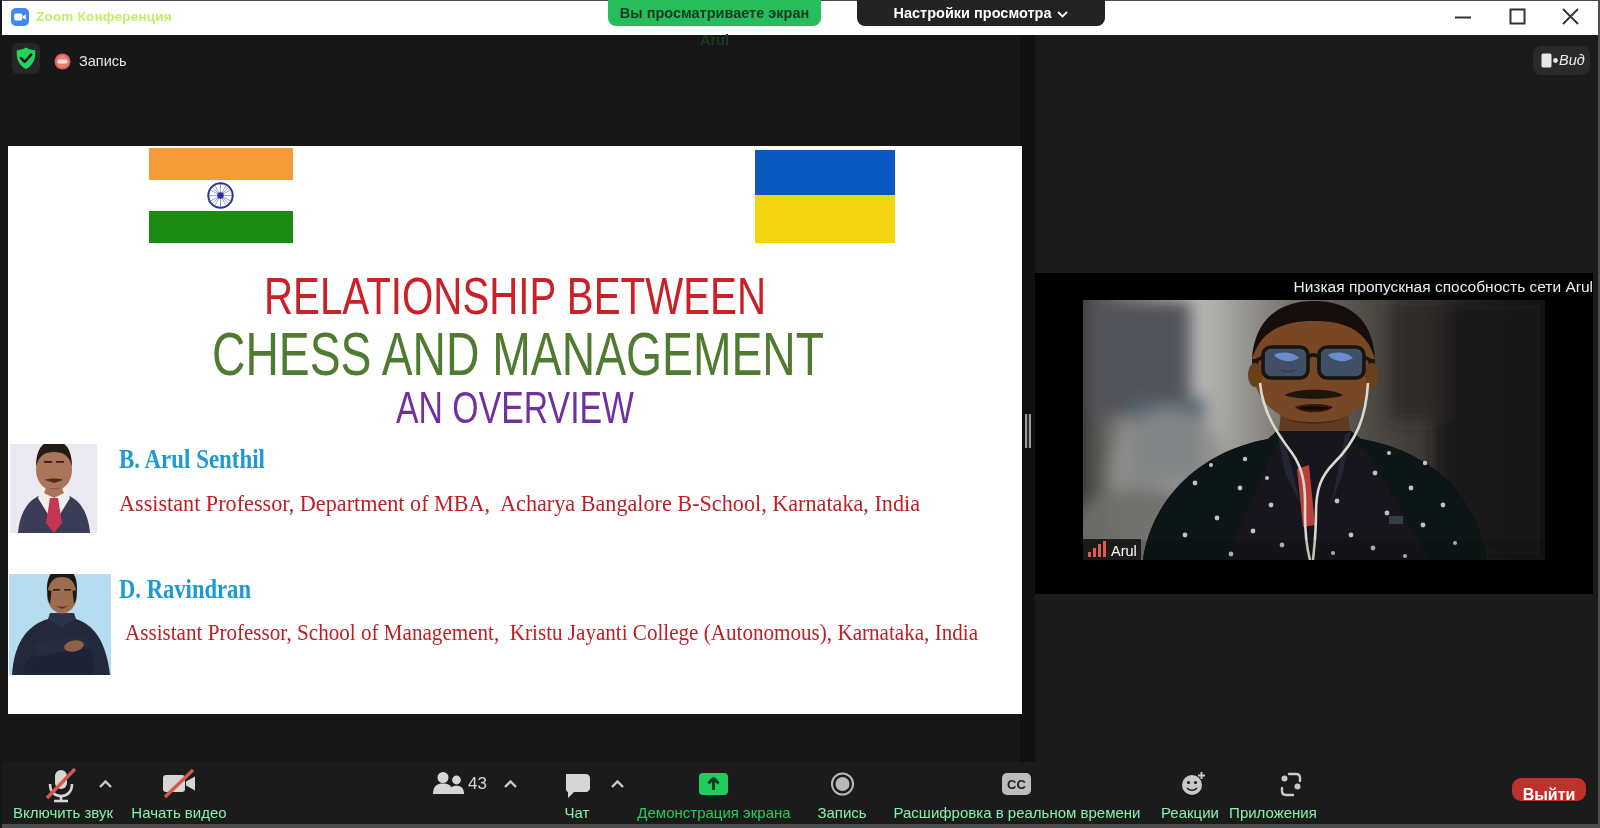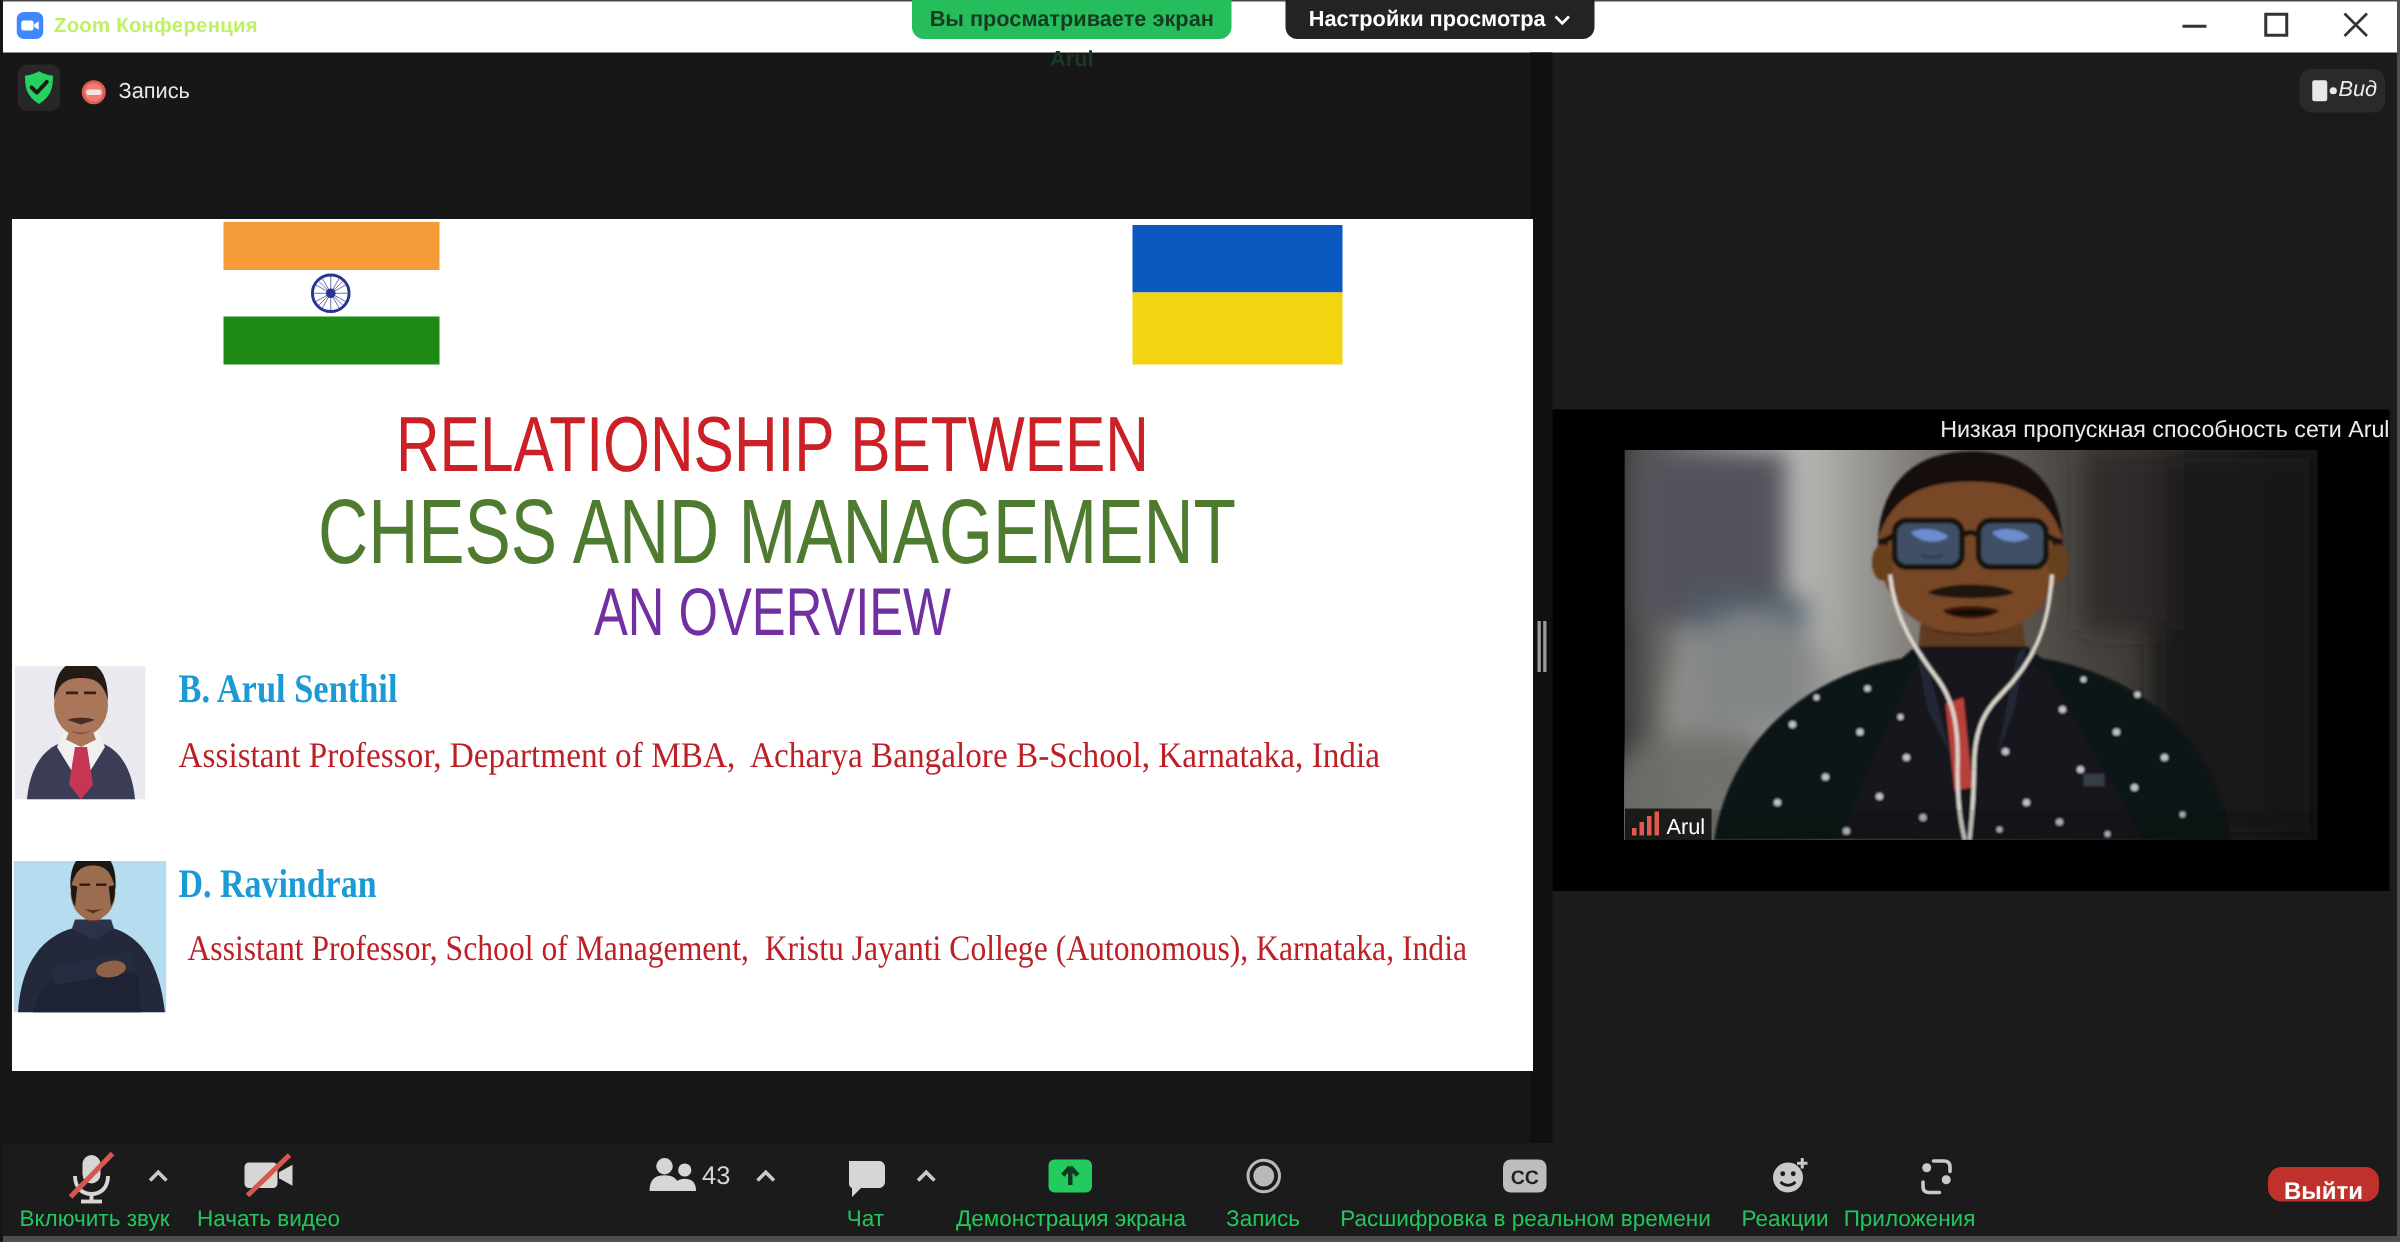--- a/index.html
+++ b/index.html
@@ -6,40 +6,40 @@
   #app{position:relative;width:1600px;height:828px;overflow:hidden;
        font-family:"Liberation Sans",sans-serif;background:#1b1b1b;}
   .abs{position:absolute;}
   
   #titlebar{left:0;top:0;width:1600px;height:35px;background:#fff;
             border-top:1px solid #4a4a4a;box-sizing:border-box;}
   #tb-title{left:36px;top:9px;font-size:13.5px;font-weight:700;color:#bef264;letter-spacing:0.2px;}
   #pill-green{left:608px;top:0;width:213px;height:26px;background:#26bd5c;
               border-radius:0 0 8px 8px;text-align:center;line-height:27px;
               font-size:14.5px;font-weight:700;color:#173a22;}
-  #pill-dark{left:857px;top:0;width:206px;height:26px;background:#232323;
+  #pill-dark{left:857px;top:0;width:248px;height:26px;background:#232323;
              border-radius:0 0 8px 8px;text-align:center;line-height:27px;
              font-size:14.5px;font-weight:700;color:#fefefe;}
   
   #topstrip{left:0;top:35px;width:1600px;height:111px;background:#1b1b1b;}
   #shieldbtn{left:12px;top:43px;width:28px;height:31px;background:#272727;border-radius:6px;}
   #rectext{left:79px;top:53px;font-size:14.5px;color:#e6e6e6;}
   #vidbtn{left:1533px;top:46px;width:57px;height:29px;background:#2a2a2a;border-radius:8px;
           color:#ececec;font-size:14.5px;}
   
   #viewport{left:2px;top:35px;width:1030px;height:727px;background:#171717;}
   #toolbarbg{left:0;top:762px;width:1598px;height:62px;background:#1b1b1b;}
   #slide{left:8px;top:146px;width:1014px;height:568px;background:#ffffff;}
   #vstrip{left:1020px;top:35px;width:15px;height:727px;background:#101010;}
   
   #rightpanel{left:1035px;top:35px;width:563px;height:789px;background:#1b1b1b;}
   #vtile{left:1035px;top:273px;width:558px;height:321px;background:#000;}
   #vcaption{left:1035px;top:278px;width:558px;text-align:right;font-size:15.5px;color:#ececec;}
   
-  .tlabel{position:absolute;top:804px;font-size:15px;color:#22c55e;text-align:center;}
+  .tlabel{position:absolute;top:804px;font-size:15px;color:#86efac;text-align:center;}
   #exitbtn{left:1512px;top:778px;width:74px;height:23px;background:#bf312a;border-radius:9px;
            color:#fff;font-weight:700;font-size:16px;text-align:center;line-height:33px;}
   
   #bborder{left:0;top:824px;width:1600px;height:4px;background:#4e4e4e;}
   #rborder{left:1598px;top:0;width:2px;height:828px;background:#4e4e4e;}
   #lborder{left:0;top:0;width:2px;height:828px;background:#161616;}
 </style>
 </head>
 <body>
 <div id="app">

